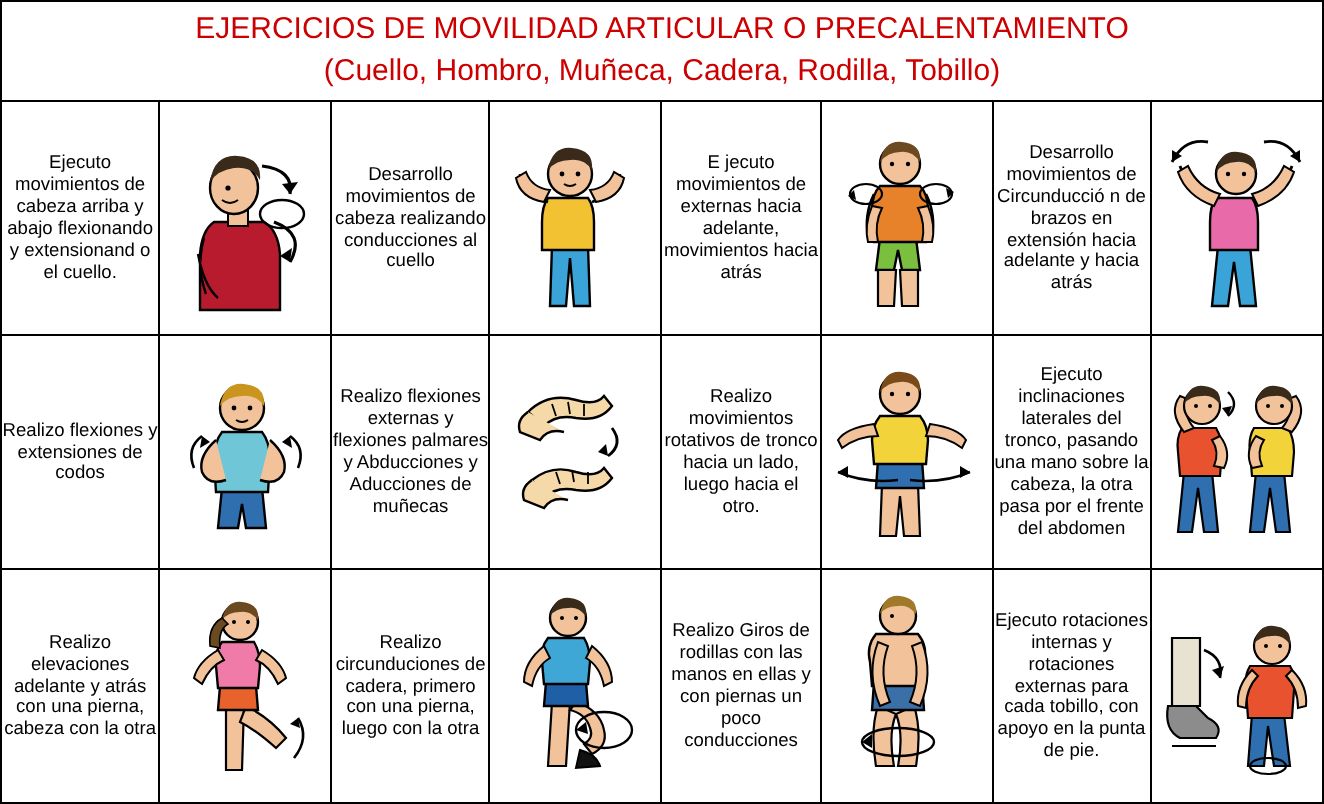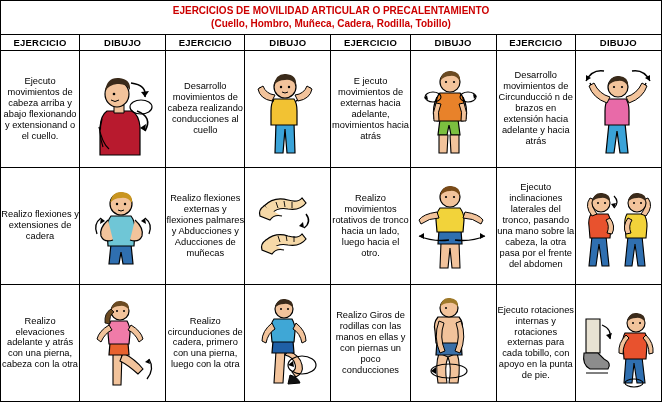--- a/index.html
+++ b/index.html
@@ -26,22 +26,22 @@
   }
   table.sheet td, table.sheet th {
     border: 1px solid #000000;
     padding: 0;
     margin: 0;
     vertical-align: middle;
     text-align: center;
   }
   .title-cell {
     color: #cc0000;
-    font-weight: bold;
-    font-size: 10px;
+    font-weight: normal;
+    font-size: 15px;
     line-height: 1.35;
     padding: 3px 2px 4px 2px;
   }
   .title-main { display: block; }
   .title-sub { display: block; text-align: center; }
   .hdr {
     font-size: 9.5px;
     font-weight: bold;
     letter-spacing: .2px;
     height: 15px;
@@ -81,30 +81,20 @@
     </colgroup>
     <tbody>
 
       <tr>
         <td class="title-cell" colspan="8" style="color: rgb(204, 0, 0);">
           <span class="title-main">EJERCICIOS DE MOVILIDAD ARTICULAR O PRECALENTAMIENTO</span>
           <span class="title-sub">(Cuello, Hombro, Muñeca, Cadera, Rodilla, Tobillo)</span>
         </td>
       </tr>
 
-      <tr>
-        <td class="hdr">EJERCICIO</td>
-        <td class="hdr">DIBUJO</td>
-        <td class="hdr">EJERCICIO</td>
-        <td class="hdr">DIBUJO</td>
-        <td class="hdr">EJERCICIO</td>
-        <td class="hdr">DIBUJO</td>
-        <td class="hdr">EJERCICIO</td>
-        <td class="hdr">DIBUJO</td>
-      </tr>
 
       <tr>
         <td class="txt">Ejecuto movimientos de cabeza arriba y abajo flexionando y extensionand o el cuello.</td>
         <td class="pic">
           <svg width="84" height="96" viewBox="0 0 84 96">
             <rect x="0" y="0" width="84" height="96" fill="#ffffff"></rect>
 
             <path d="M26 50 q-6 4 -7 16 l0 28 40 0 0 -28 q-1 -12 -8 -16 z" fill="#b81a2e" stroke="#000" stroke-width="1.2"></path>
 
             <path d="M21 58 q-4 14 1 28" fill="none" stroke="#000" stroke-width="1.2"></path>
@@ -196,21 +186,21 @@
 
             <path d="M10 20 q6 -12 18 -10" fill="none" stroke="#000" stroke-width="1.4"></path>
             <path d="M10 20 l0 -6 5 3z" fill="#000"></path>
             <path d="M74 20 q-6 -12 -18 -10" fill="none" stroke="#000" stroke-width="1.4"></path>
             <path d="M74 20 l0 -6 -5 3z" fill="#000"></path>
           </svg>
         </td>
       </tr>
 
       <tr>
-        <td class="txt">Realizo flexiones y extensiones de cadera</td>
+        <td class="txt">Realizo flexiones y extensiones de codos</td>
         <td class="pic">
           <svg width="84" height="96" viewBox="0 0 84 96">
             <rect x="0" y="0" width="84" height="96" fill="#ffffff"></rect>
 
             <path d="M30 66 l-2 20 10 0 2 -12 2 12 10 0 -2 -20z" fill="#2f6fb0" stroke="#000" stroke-width="1.2"></path>
 
             <path d="M30 38 q-4 5 -4 14 l1 16 26 0 1 -16 q0 -9 -4 -14z" fill="#6fc6d6" stroke="#000" stroke-width="1.2"></path>
 
             <path d="M27 42 q-9 8 -7 16 q3 7 12 4" fill="#f2c39b" stroke="#000" stroke-width="1.2"></path>
             <path d="M54 42 q9 8 7 16 q-3 7 -12 4" fill="#f2c39b" stroke="#000" stroke-width="1.2"></path>

